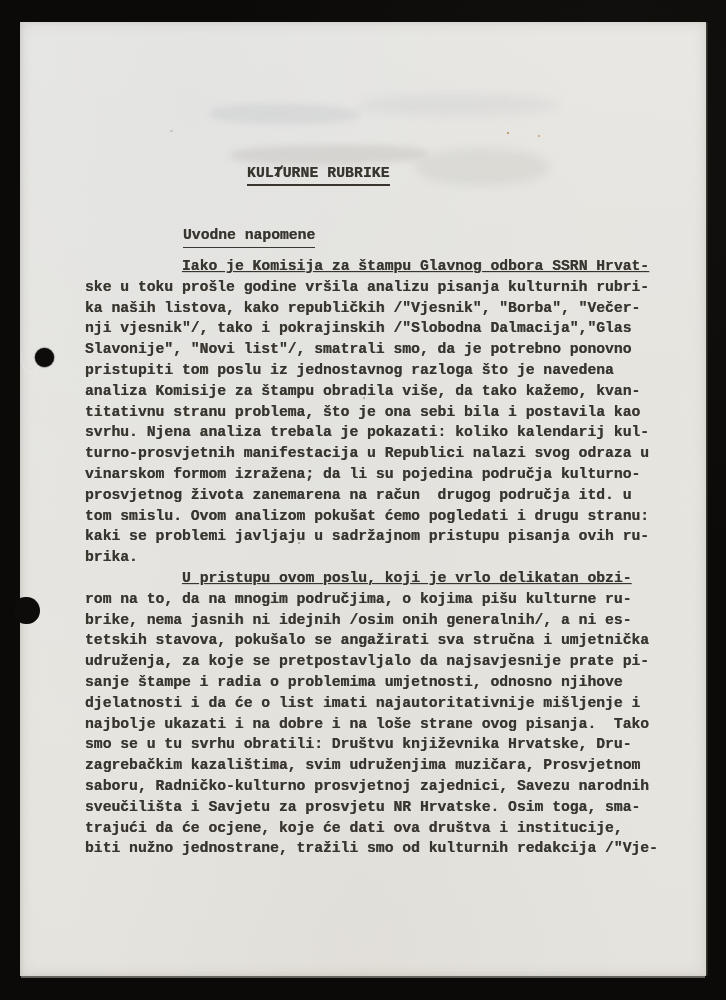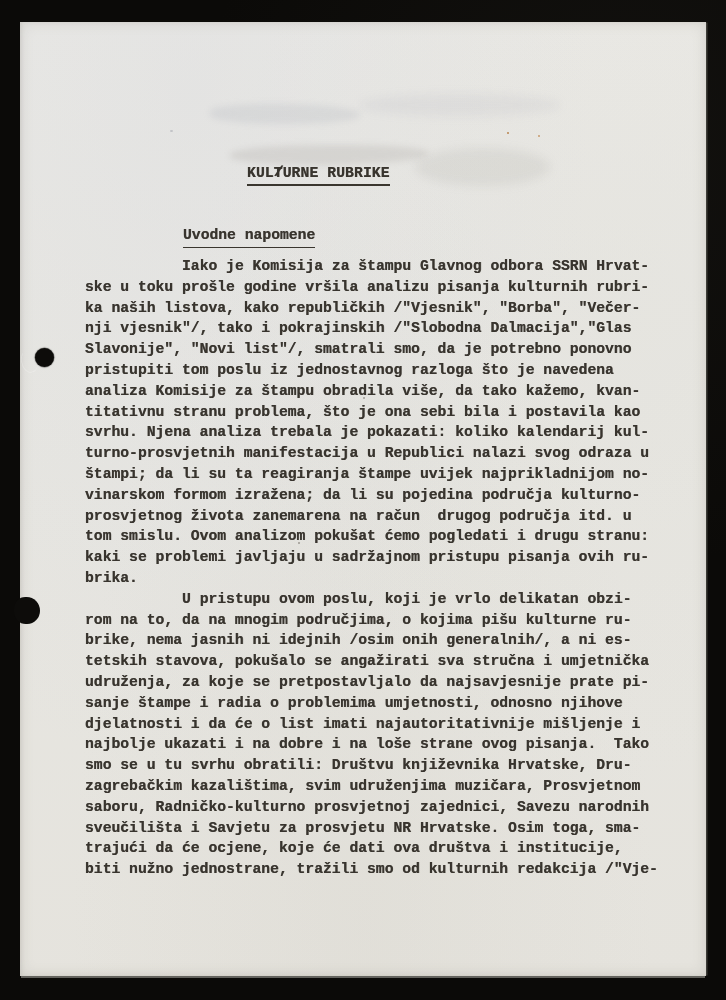--- a/index.html
+++ b/index.html
@@ -58,21 +58,21 @@
     font-size:14.7px;
     border-bottom:1.8px solid #3a362f;
     padding-bottom:4px;
     white-space:pre;
   }
   .body-text{
     position:absolute;left:65px;top:234px;width:590px;
     font-size:14.7px;line-height:20.8px;
   }
   .tline{white-space:pre;height:20.8px;}
-  .para .tline.first{text-indent:97px;}
+  .para .tline.first{text-indent:97px;text-decoration:underline;}
   
   .punch{position:absolute;background:#0d0c0a;border-radius:50%;}
   .punch.p1{left:15px;top:326px;width:19px;height:19px;box-shadow:0 0 1px 0.5px rgba(10,10,8,0.6);}
   .punch.p2{left:-6px;top:575px;width:26px;height:27px;border-radius:46% 54% 52% 48%;}
   .punch-scratch{
     position:absolute;left:1px;top:327px;width:16px;height:22px;
     border:1px solid rgba(255,255,255,0.45);
     border-right:none;border-top-color:transparent;
     border-radius:50%;
     transform:rotate(-12deg);
@@ -115,21 +115,20 @@
         <div class="tline first">Iako je Komisija za štampu Glavnog odbora SSRN Hrvat-</div>
         <div class="tline">ske u toku prošle godine vršila analizu pisanja kulturnih rubri-</div>
         <div class="tline">ka naših listova, kako republičkih /"Vjesnik", "Borba", "Večer-</div>
         <div class="tline">nji vjesnik"/, tako i pokrajinskih /"Slobodna Dalmacija","Glas</div>
         <div class="tline">Slavonije", "Novi list"/, smatrali smo, da je potrebno ponovno</div>
         <div class="tline">pristupiti tom poslu iz jednostavnog razloga što je navedena</div>
         <div class="tline">analiza Komisije za štampu obradila više, da tako kažemo, kvan-</div>
         <div class="tline">titativnu stranu problema, što je ona sebi bila i postavila kao</div>
         <div class="tline">svrhu. Njena analiza trebala je pokazati: koliko kalendarij kul-</div>
         <div class="tline">turno-prosvjetnih manifestacija u Republici nalazi svog odraza u</div>
-        <div class="tline">štampi; da li su ta reagiranja štampe uvijek najprikladnijom no-</div>
         <div class="tline">vinarskom formom izražena; da li su pojedina područja kulturno-</div>
         <div class="tline">prosvjetnog života zanemarena na račun  drugog područja itd. u</div>
         <div class="tline">tom smislu. Ovom analizom pokušat ćemo pogledati i drugu stranu:</div>
         <div class="tline">kaki se problemi javljaju u sadržajnom pristupu pisanja ovih ru-</div>
         <div class="tline">brika.</div>
       </div>
     <div class="para">
         <div class="tline first">U pristupu ovom poslu, koji je vrlo delikatan obzi-</div>
         <div class="tline">rom na to, da na mnogim područjima, o kojima pišu kulturne ru-</div>
         <div class="tline">brike, nema jasnih ni idejnih /osim onih generalnih/, a ni es-</div>

